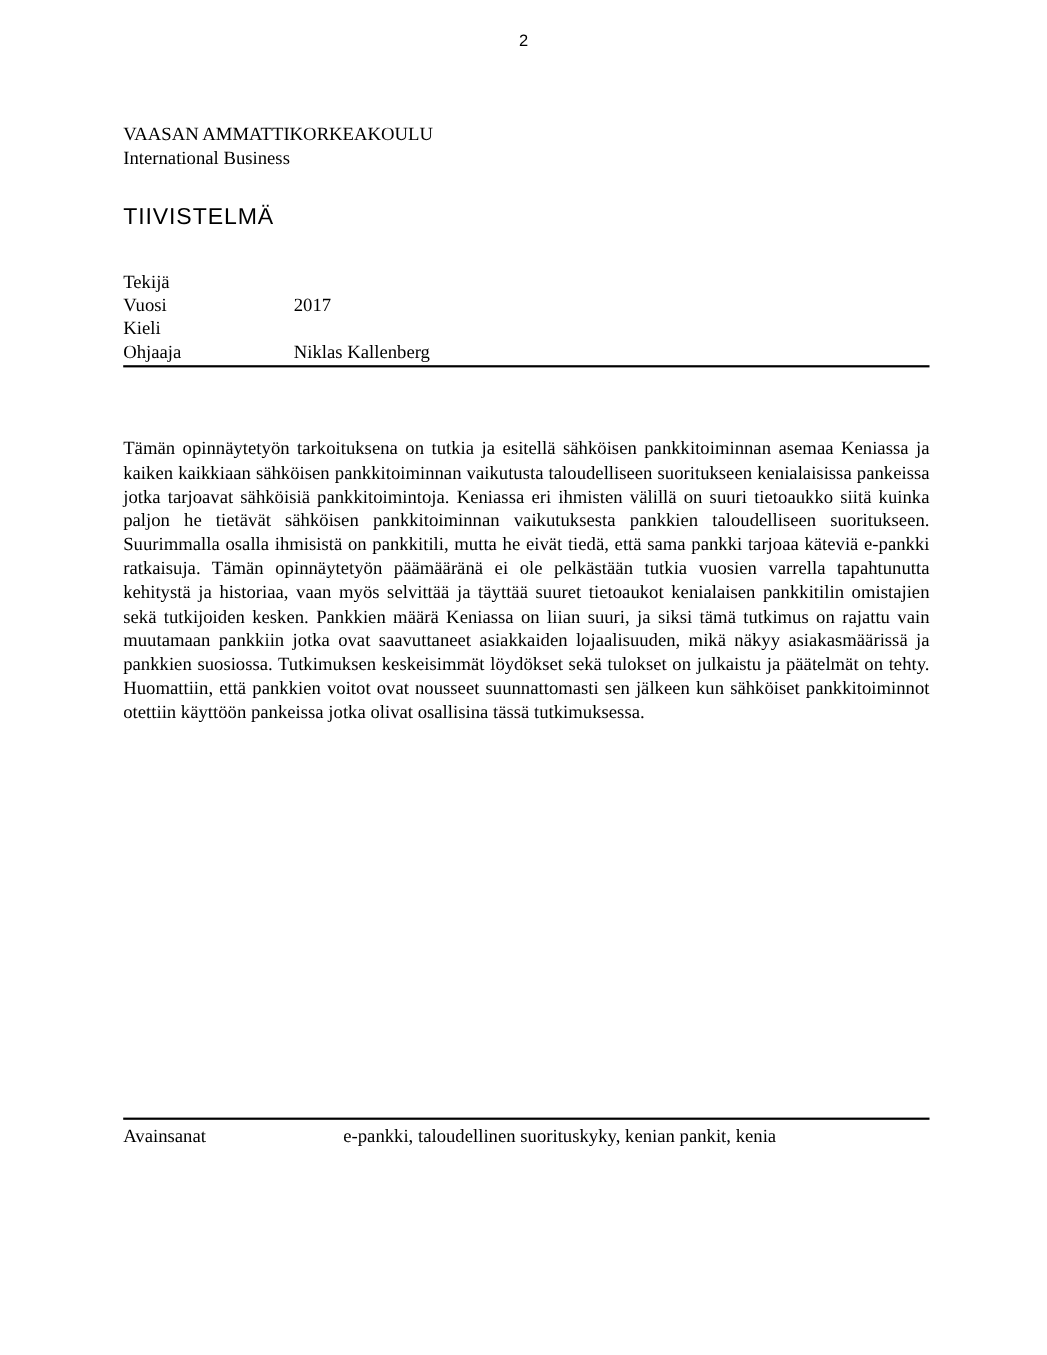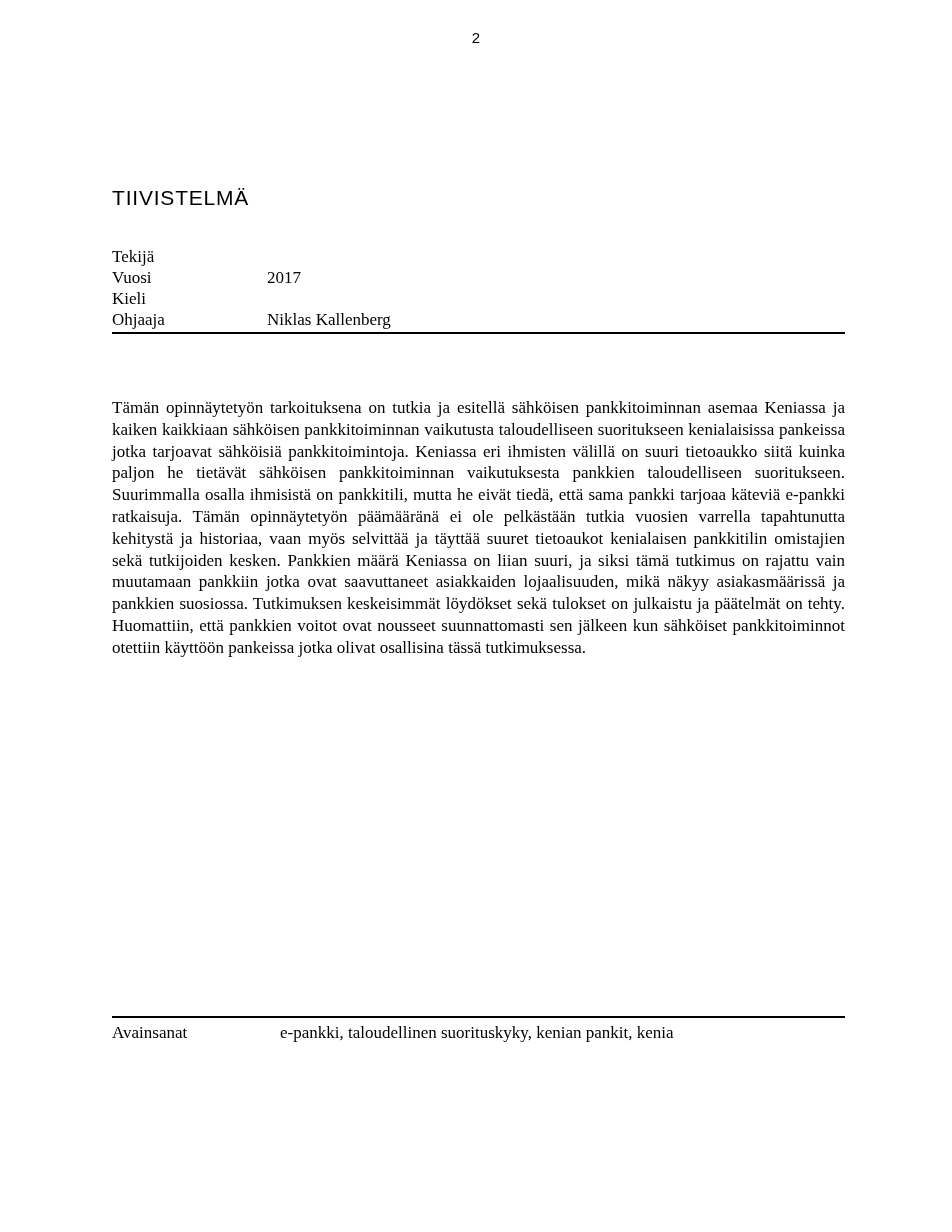--- a/index.html
+++ b/index.html
@@ -79,35 +79,40 @@
     position: absolute;
     top: 1016px;
     left: 112px;
     width: 733px;
     border-top: 2px solid #000000;
     padding-top: 4px;
     font-size: 17px;
     line-height: 21px;
     display: flex;
     flex-direction: row;
+    gap: 32px;
   }
   .keywords-section .keywords-label {
     flex: 0 0 168px;
   }
   .keywords-section .keywords-value {
     flex: 1 1 auto;
   }
 </style>
 </head>
 <body>
 
 <div class="page">
 
   <div class="page-number">2</div>
 
+  <div class="doc-header">
+    <div>VAASAN AMMATTIKORKEAKOULU</div>
+    <div>International Business</div>
+  </div>
 
   <h1 class="abstract-heading">TIIVISTELMÄ</h1>
 
   <div class="metadata-table">
     <div class="metadata-row">
       <span class="field-label">Tekijä</span>
     </div>
     <div class="metadata-row">
       <span class="field-label">Vuosi</span>
       <span class="field-value">2017</span>

